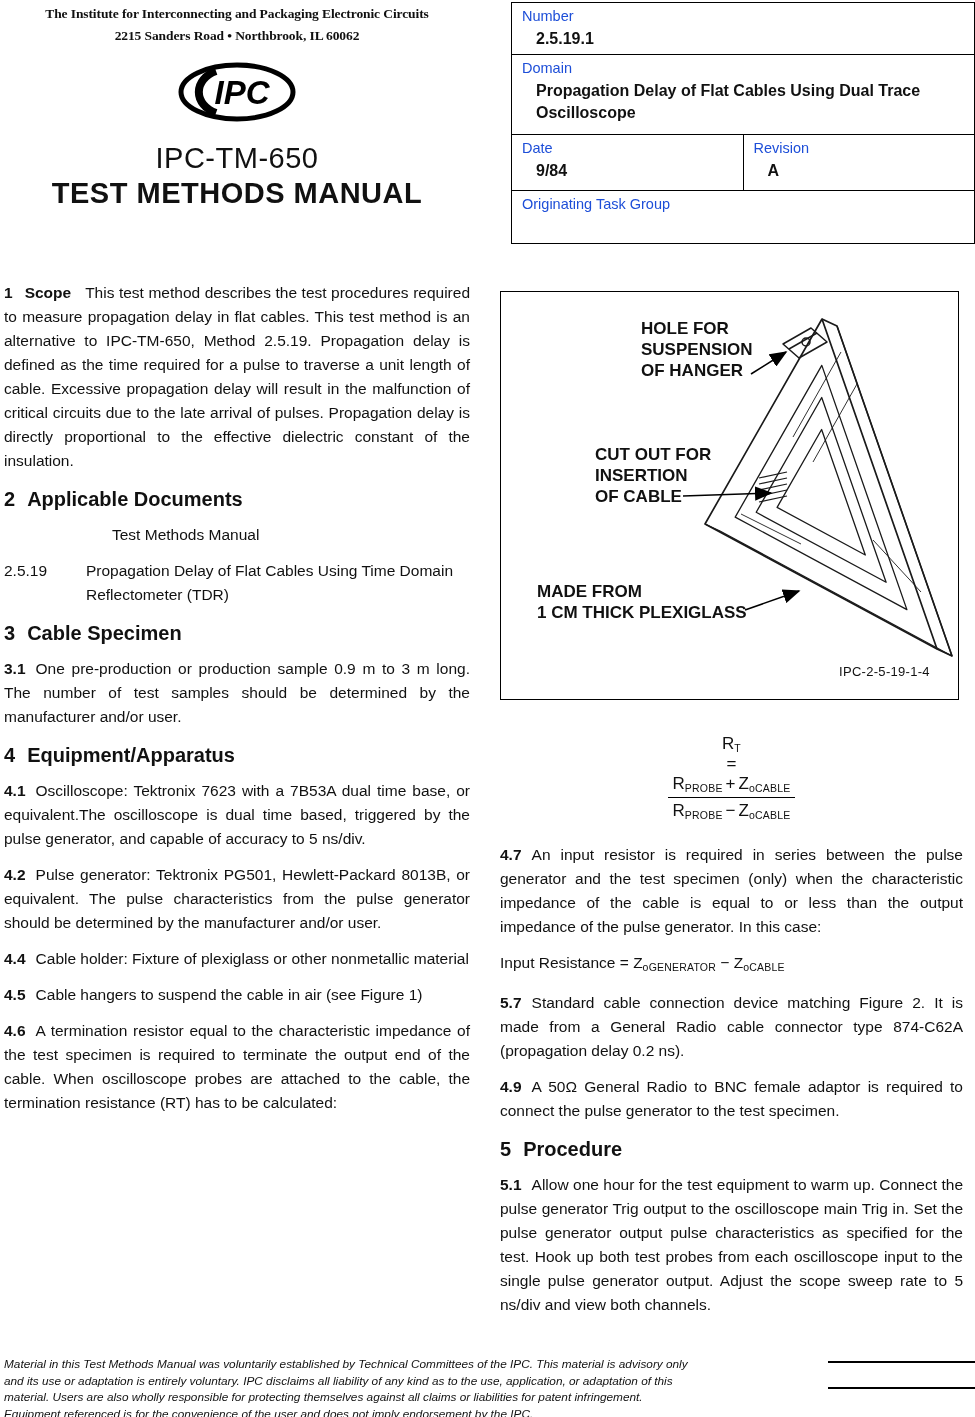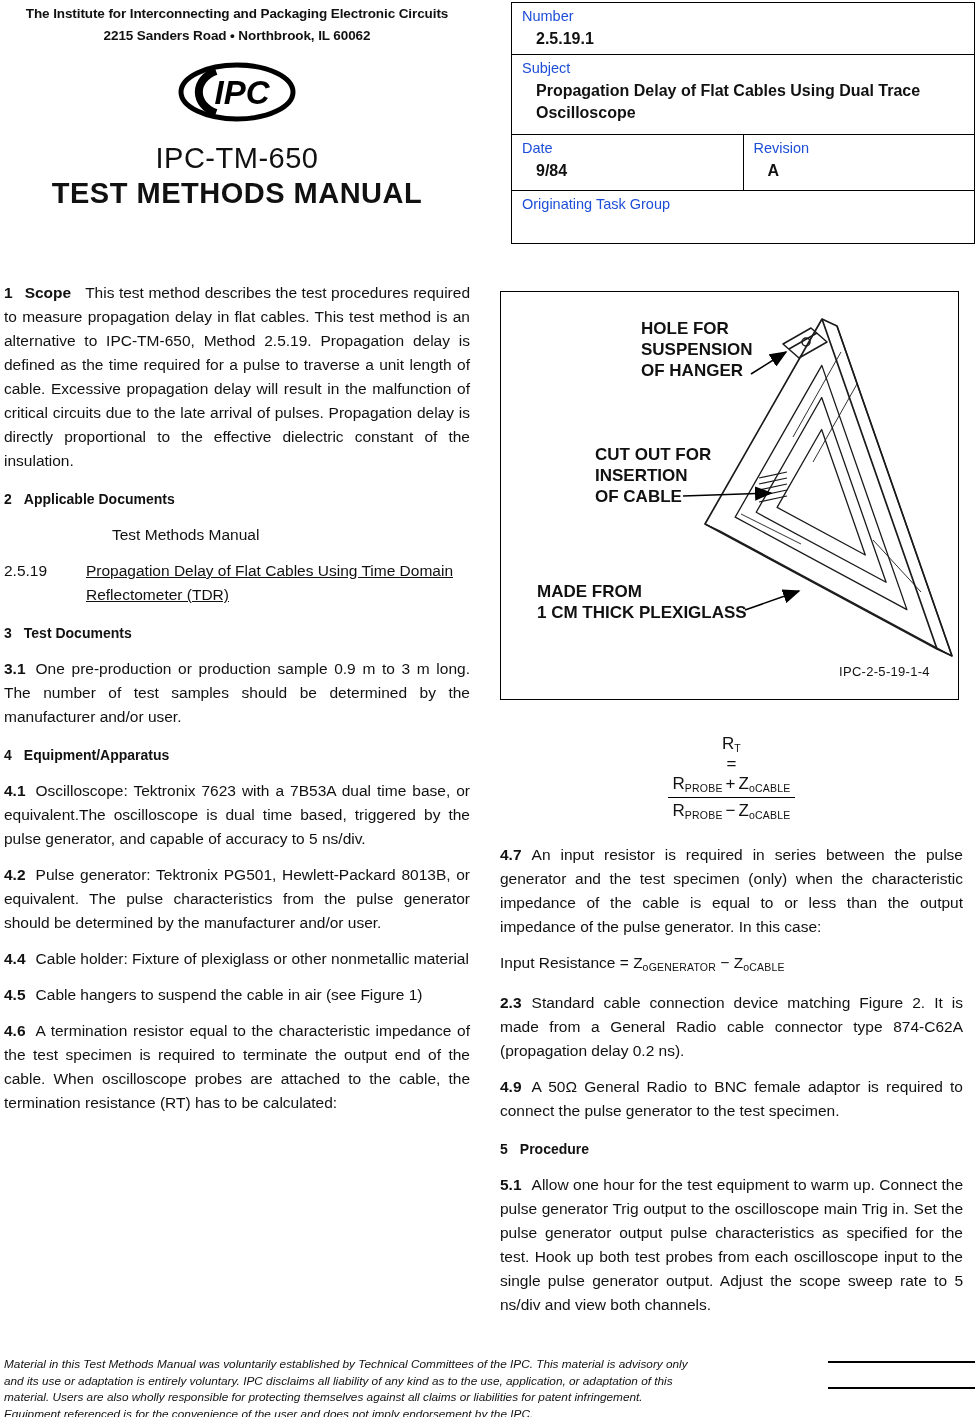--- a/index.html
+++ b/index.html
@@ -4,46 +4,46 @@
 <style>
   * { margin:0; padding:0; box-sizing:border-box; }
   html,body { background:#ffffff; }
   .page {
     position:relative; width:975px; height:1417px; background:#fff; color:#111;
     font-family:"Liberation Sans", sans-serif; overflow:hidden;
   }
 
   
   .masthead { position:absolute; left:0; top:0; width:474px; text-align:center; }
-  .inst-line { font-weight:bold; font-size:13.5px; letter-spacing:-0.1px; margin-top:5px; line-height:17px; }
+  .inst-line { font-weight:bold; font-size:13.5px; letter-spacing:-0.1px; margin-top:5px; line-height:17px;font-family:Liberation Serif, serif; }
   .logo-wrap { margin-top:16px; }
   .manual-title { font-weight:normal; font-size:29px; letter-spacing:0.5px; margin-top:14px; line-height:32px; }
   .manual-subtitle { font-weight:bold; font-size:29px; letter-spacing:0.5px; margin-top:3px; line-height:32px; }
 
   
   .spec-table { position:absolute; left:511px; top:2px; width:464px; border-collapse:collapse; table-layout:fixed; }
   .spec-table td { border:1.5px solid #000; vertical-align:top; padding:5px 10px 2px 10px; }
   .cell-label { font-size:14.5px; color:#1d4ed8; }
   .cell-value { font-size:16px; font-weight:bold; padding-left:14px; padding-top:4px; line-height:22px; }
   .row-number td { height:52px; }
   .row-subject td { height:80px; }
   .row-daterev td { height:56px; }
   .row-task td { height:53px; }
   .cell-date { width:235px; }
 
   
   .col-left  { position:absolute; left:4px;  top:281px; width:466px; }
   .col-right { position:absolute; left:500px; top:291px; width:463px; }
   .para { font-size:15.5px; line-height:24px; text-align:justify; margin-bottom:12px; }
-  .heading { font-size:14px; line-height:24px; font-weight:bold; margin:14px 0 12px 0; }
+  .heading { font-size:20px; line-height:24px; font-weight:bold; margin:14px 0 12px 0; }
   .h-num { font-weight:bold; margin-right:12px; }
   .h-title { font-weight:bold; margin-right:14px; }
   .p-num { font-weight:bold; margin-right:10px; }
   .ref-center { font-size:15.5px; line-height:24px; margin:2px 0 12px 108px; }
-  .ref-entry { font-size:15.5px; line-height:24px; margin-bottom:14px; padding-left:82px; text-indent:-82px;text-decoration:underline; }
+  .ref-entry { font-size:15.5px; line-height:24px; margin-bottom:14px; padding-left:82px; text-indent:-82px; }
   .ref-num { display:inline-block; width:82px; text-indent:0; }
 
   
   .figure-box { position:relative; width:459px; height:409px; border:1.5px solid #000; margin-bottom:34px; }
   .fig-svg { position:absolute; left:0; top:0; width:456px; height:406px; }
   .fig-label { position:absolute; font-weight:bold; font-size:17px; line-height:21px; white-space:pre-line; }
   .fig-label-hole { left:140px; top:26px; }
   .fig-label-cutout { left:94px; top:152px; }
   .fig-label-material { left:36px; top:289px; }
   .fig-id { position:absolute; left:338px; top:372px; font-size:13px; letter-spacing:0.3px; }
@@ -89,21 +89,21 @@
   <table class="spec-table">
     <tbody>
         <tr class="row-number">
       <td colspan="2">
         <div class="cell-label">Number</div>
         <div class="cell-value">2.5.19.1</div>
       </td>
     </tr>
     <tr class="row-subject">
       <td colspan="2">
-        <div class="cell-label">Subject</div>
+        <div class="cell-label">Domain</div>
         <div class="cell-value">Propagation Delay of Flat Cables Using Dual Trace Oscilloscope</div>
       </td>
     </tr>
     <tr class="row-daterev">
       <td class="cell-date">
         <div class="cell-label">Date</div>
         <div class="cell-value">9/84</div>
       </td>
       <td>
         <div class="cell-label">Revision</div>
@@ -121,21 +121,21 @@
   <div class="col-left">
 
     <p class="para"><span class="h-num">1</span><span class="h-title">Scope</span><span>This test method describes the test procedures required to measure propagation delay in flat cables. This test method is an alternative to IPC-TM-650, Method 2.5.19. Propagation delay is defined as the time required for a pulse to traverse a unit length of cable. Excessive propagation delay will result in the malfunction of critical circuits due to the late arrival of pulses. Propagation delay is directly proportional to the effective dielectric constant of the insulation.</span></p>
 
     <p class="heading"><span class="h-num">2</span><span class="h-title">Applicable Documents</span></p>
 
     <p class="ref-center">Test Methods Manual</p>
 
     <p class="ref-entry"><span class="ref-num">2.5.19</span><span>Propagation Delay of Flat Cables Using Time Domain Reflectometer (TDR)</span></p>
 
-    <p class="heading"><span class="h-num">3</span><span class="h-title">Test Documents</span></p>
+    <p class="heading"><span class="h-num">3</span><span class="h-title">Cable Specimen</span></p>
 
     <p class="para"><span class="p-num">3.1</span><span>One pre-production or production sample 0.9 m to 3 m long. The number of test samples should be determined by the manufacturer and/or user.</span></p>
 
     <p class="heading"><span class="h-num">4</span><span class="h-title">Equipment/Apparatus</span></p>
 
     <p class="para"><span class="p-num">4.1</span><span>Oscilloscope: Tektronix 7623 with a 7B53A dual time base, or equivalent.The oscilloscope is dual time based, triggered by the pulse generator, and capable of accuracy to 5 ns/div.</span></p>
 
     <p class="para"><span class="p-num">4.2</span><span>Pulse generator: Tektronix PG501, Hewlett-Packard 8013B, or equivalent. The pulse characteristics from the pulse generator should be determined by the manufacturer and/or user.</span></p>
 
 
@@ -216,21 +216,21 @@
       </span>
     </div>
 
     <p class="para"><span class="p-num">4.7</span><span>An input resistor is required in series between the pulse generator and the test specimen (only) when the characteristic impedance of the cable is equal to or less than the output impedance of the pulse generator. In this case:</span></p>
 
     <p class="para"><span>Input Resistance =</span>
       <span class="nb"><span>Z</span><sub>oGENERATOR</sub></span>
       <span>−</span>
       <span class="nb"><span>Z</span><sub>oCABLE</sub></span></p>
 
-    <p class="para"><span class="p-num">2.3</span><span>Standard cable connection device matching Figure 2. It is made from a General Radio cable connector type 874-C62A (propagation delay 0.2 ns).</span></p>
+    <p class="para"><span class="p-num">5.7</span><span>Standard cable connection device matching Figure 2. It is made from a General Radio cable connector type 874-C62A (propagation delay 0.2 ns).</span></p>
 
     <p class="para"><span class="p-num">4.9</span><span>A 50Ω General Radio to BNC female adaptor is required to connect the pulse generator to the test specimen.</span></p>
 
     <p class="heading"><span class="h-num">5</span><span class="h-title">Procedure</span></p>
 
     <p class="para"><span class="p-num">5.1</span><span>Allow one hour for the test equipment to warm up. Connect the pulse generator Trig output to the oscilloscope main Trig in. Set the pulse generator output pulse characteristics as specified for the test. Hook up both test probes from each oscilloscope input to the single pulse generator output. Adjust the scope sweep rate to 5 ns/div and view both channels.</span></p>
 
   </div>
 
   <div class="footer">Material in this Test Methods Manual was voluntarily established by Technical Committees of the IPC. This material is advisory only

